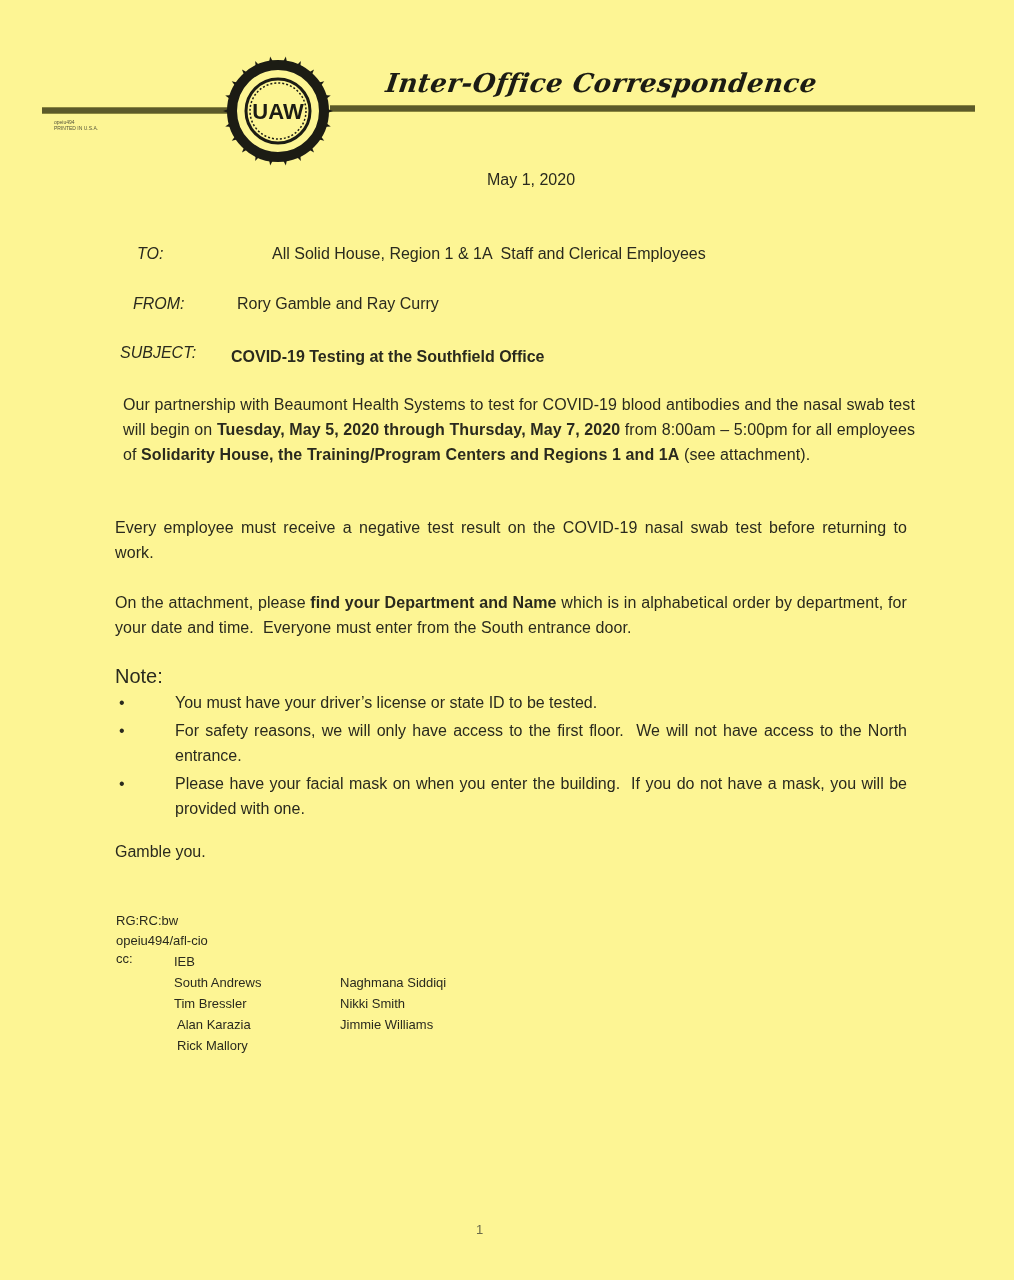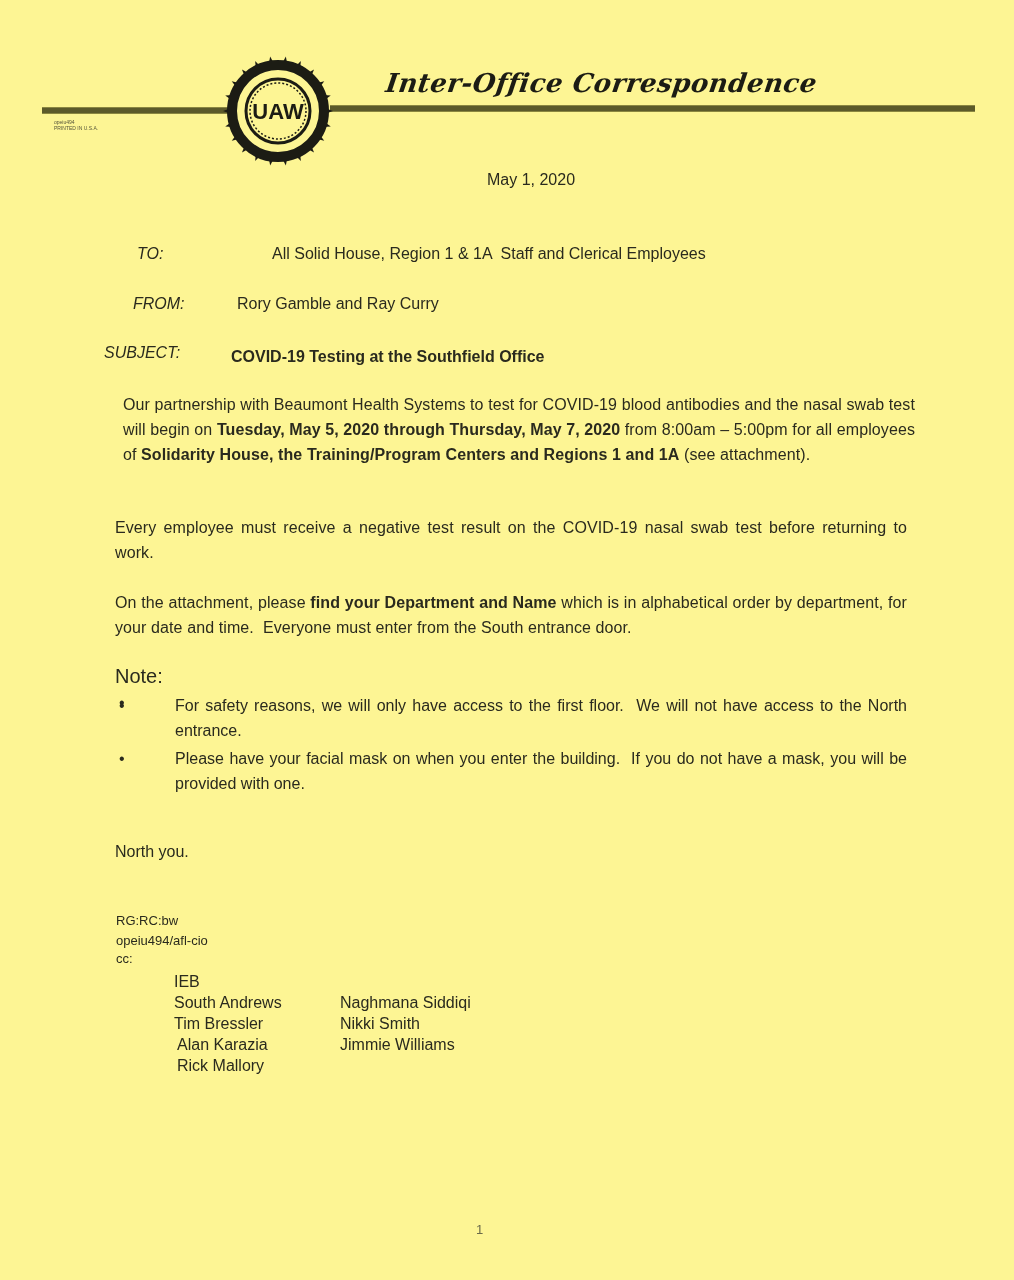--- a/index.html
+++ b/index.html
@@ -41,21 +41,21 @@
   .date { left: 487px; top: 171px; font-size: 16px; }
 
   .field-label {
     font-style: italic; font-size: 16px;
   }
   .field-value { font-size: 16px; }
   .to-label { left: 137px; top: 245px; }
   .to-value { left: 240px; top: 245px; margin-left: 32px; }
   .from-label { left: 133px; top: 295px; }
   .from-value { left: 237px; top: 295px; }
-  .subject-label { left: 104px; top: 344px; }
+  .subject-label { left: 120px; top: 344px; }
   .subject-value { left: 231px; top: 348px; font-weight: bold; }
 
   .body-text {
     left: 115px; width: 792px;
     font-size: 16px; line-height: 25px;
     text-align: justify;
     letter-spacing: 0.1px;
   }
   .p1 { top: 392px; margin-left: 8px; }
   .p2 { top: 515px; }
@@ -74,21 +74,21 @@
     position: absolute; left: 4px; top: 0;
     font-size: 16px;
   }
 
   .thanks { left: 115px; top: 843px; font-size: 16px; }
 
   .ref { left: 116px; font-size: 13px; line-height: 20px; }
   .ref1 { top: 911px; }
   .ref2 { top: 931px; }
   .cc-label { left: 116px; top: 951px; font-size: 13px; }
-  .cc-col { font-size: 16px; line-height: 21px; margin-top: 20px; }
+  .cc-col { font-size: 13px; line-height: 21px; }
   .cc-col1 { left: 174px; top: 951px; }
   .cc-col2 { left: 340px; top: 972px; }
   .cc-col div { white-space: nowrap; }
 
   .page-num { left: 476px; top: 1222px; font-size: 13px; color: #6a6a4a; }
 </style>
 </head>
 <body>
 
 <div class="abs rule-left"></div>
@@ -151,26 +151,26 @@
 
 <div class="abs body-text p2">Every employee must receive a negative test result on the COVID-19 nasal swab test before returning to work.</div>
 
 <div class="abs body-text p3">
   <span>On the attachment, please </span><b>find your Department and Name</b><span style="white-space:pre-wrap"> which is in alphabetical order by department, for your date and time.  Everyone must enter from the South entrance door.</span>
 </div>
 
 <div class="abs note">Note:</div>
 
 <ul class="abs bullets">
-  <li><span class="bullet-dot">•</span></li>
+  <li><span class="bullet-dot">•</span><span style="white-space:pre-wrap">You must have your driver’s license or state ID to be tested.</span></li>
   <li><span class="bullet-dot">•</span><span style="white-space:pre-wrap">For safety reasons, we will only have access to the first floor.  We will not have access to the North entrance.</span></li>
   <li><span class="bullet-dot">•</span><span style="white-space:pre-wrap">Please have your facial mask on when you enter the building.  If you do not have a mask, you will be provided with one.</span></li>
 </ul>
 
-<div class="abs thanks">North you.</div>
+<div class="abs thanks">Gamble you.</div>
 
 <div class="abs ref ref1">RG:RC:bw</div>
 <div class="abs ref ref2">opeiu494/afl-cio</div>
 <div class="abs cc-label">cc:</div>
 
 <div class="abs cc-col cc-col1">
   <div>IEB</div>
   <div>South Andrews</div>
   <div>Tim Bressler</div>
   <div style="padding-left:3px">Alan Karazia</div>

